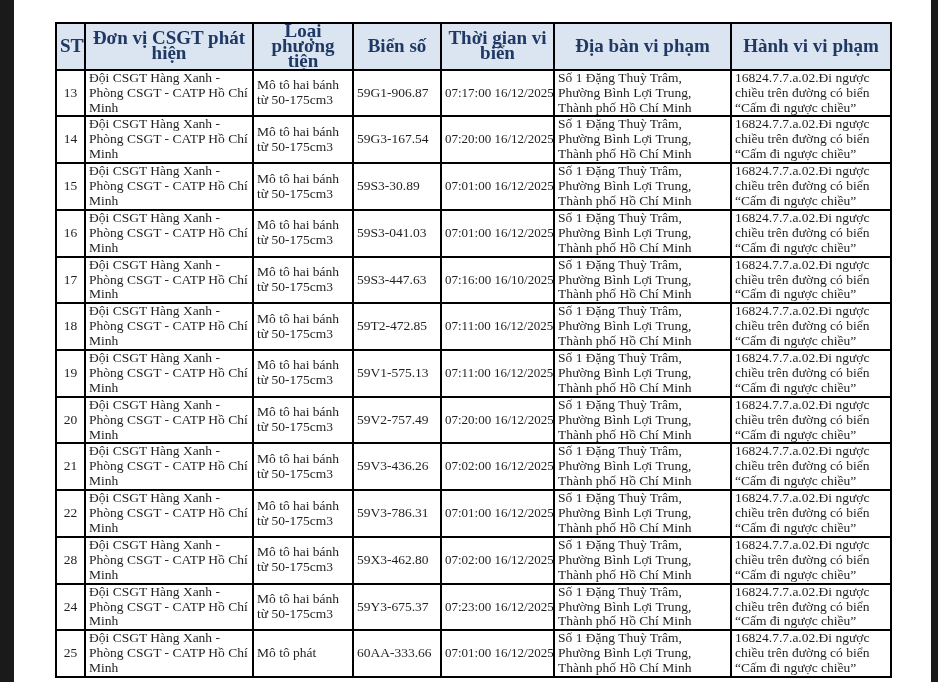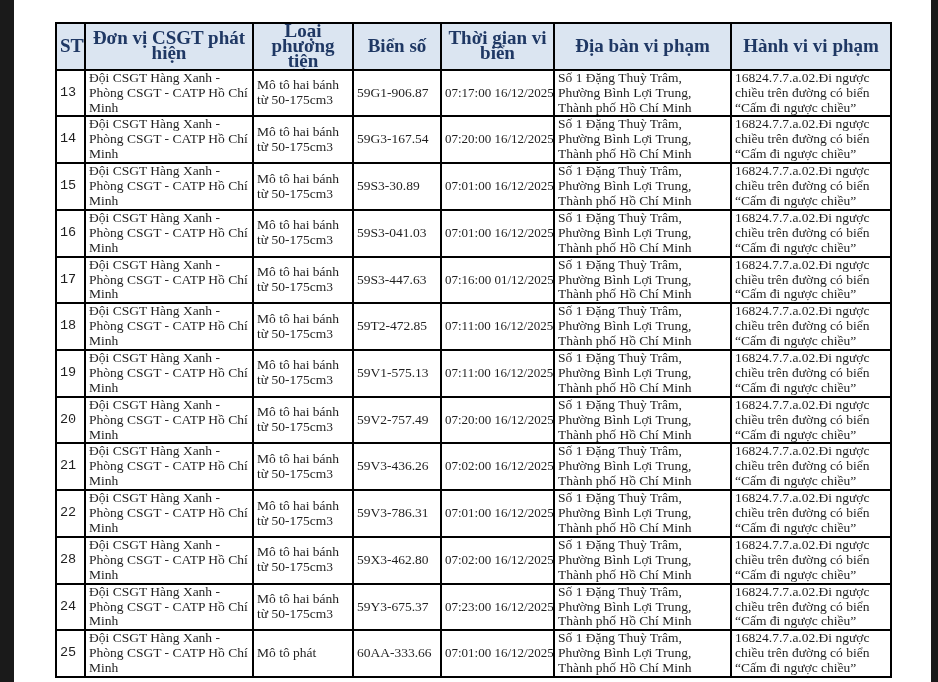--- a/index.html
+++ b/index.html
@@ -45,21 +45,21 @@
   thead tr { height: 28px; }
   tbody tr { height: 44.8px; }
   th {
     background: var(--header-bg);
     color: var(--header-text);
     font-weight: bold;
     text-align: center;
     font-size: 19px;
   }
   td { text-align: left; }
-  td.c-stt { text-align: left; font-family: Liberation Mono, monospace; }
+  td.c-stt { text-align: center; }
   td.c-time { white-space: nowrap; font-size: 13px; padding: 0 1px 0 2px; }
   td.c-plate { padding-left: 4px; }
 </style>
 </head>
 <body>
 
 <div class="page">
   <div class="edge edge-left"></div>
   <div class="edge edge-right"></div>
 
@@ -119,21 +119,21 @@
     <td class="c-plate">59S3-041.03</td>
     <td class="c-time">07:01:00 16/12/2025</td>
     <td class="c-location">Số 1 Đặng Thuỳ Trâm, Phường Bình Lợi Trung, Thành phố Hồ Chí Minh</td>
     <td class="c-violation">16824.7.7.a.02.Đi ngược chiều trên đường có biển “Cấm đi ngược chiều”</td>
   </tr>
         <tr>
     <td class="c-stt">17</td>
     <td class="c-unit">Đội CSGT Hàng Xanh - Phòng CSGT - CATP Hồ Chí Minh</td>
     <td class="c-vehicle">Mô tô hai bánh từ 50-175cm3</td>
     <td class="c-plate">59S3-447.63</td>
-    <td class="c-time">07:16:00 01/12/2025</td>
+    <td class="c-time">07:16:00 16/10/2025</td>
     <td class="c-location">Số 1 Đặng Thuỳ Trâm, Phường Bình Lợi Trung, Thành phố Hồ Chí Minh</td>
     <td class="c-violation">16824.7.7.a.02.Đi ngược chiều trên đường có biển “Cấm đi ngược chiều”</td>
   </tr>
         <tr>
     <td class="c-stt">18</td>
     <td class="c-unit">Đội CSGT Hàng Xanh - Phòng CSGT - CATP Hồ Chí Minh</td>
     <td class="c-vehicle">Mô tô hai bánh từ 50-175cm3</td>
     <td class="c-plate">59T2-472.85</td>
     <td class="c-time">07:11:00 16/12/2025</td>
     <td class="c-location">Số 1 Đặng Thuỳ Trâm, Phường Bình Lợi Trung, Thành phố Hồ Chí Minh</td>

